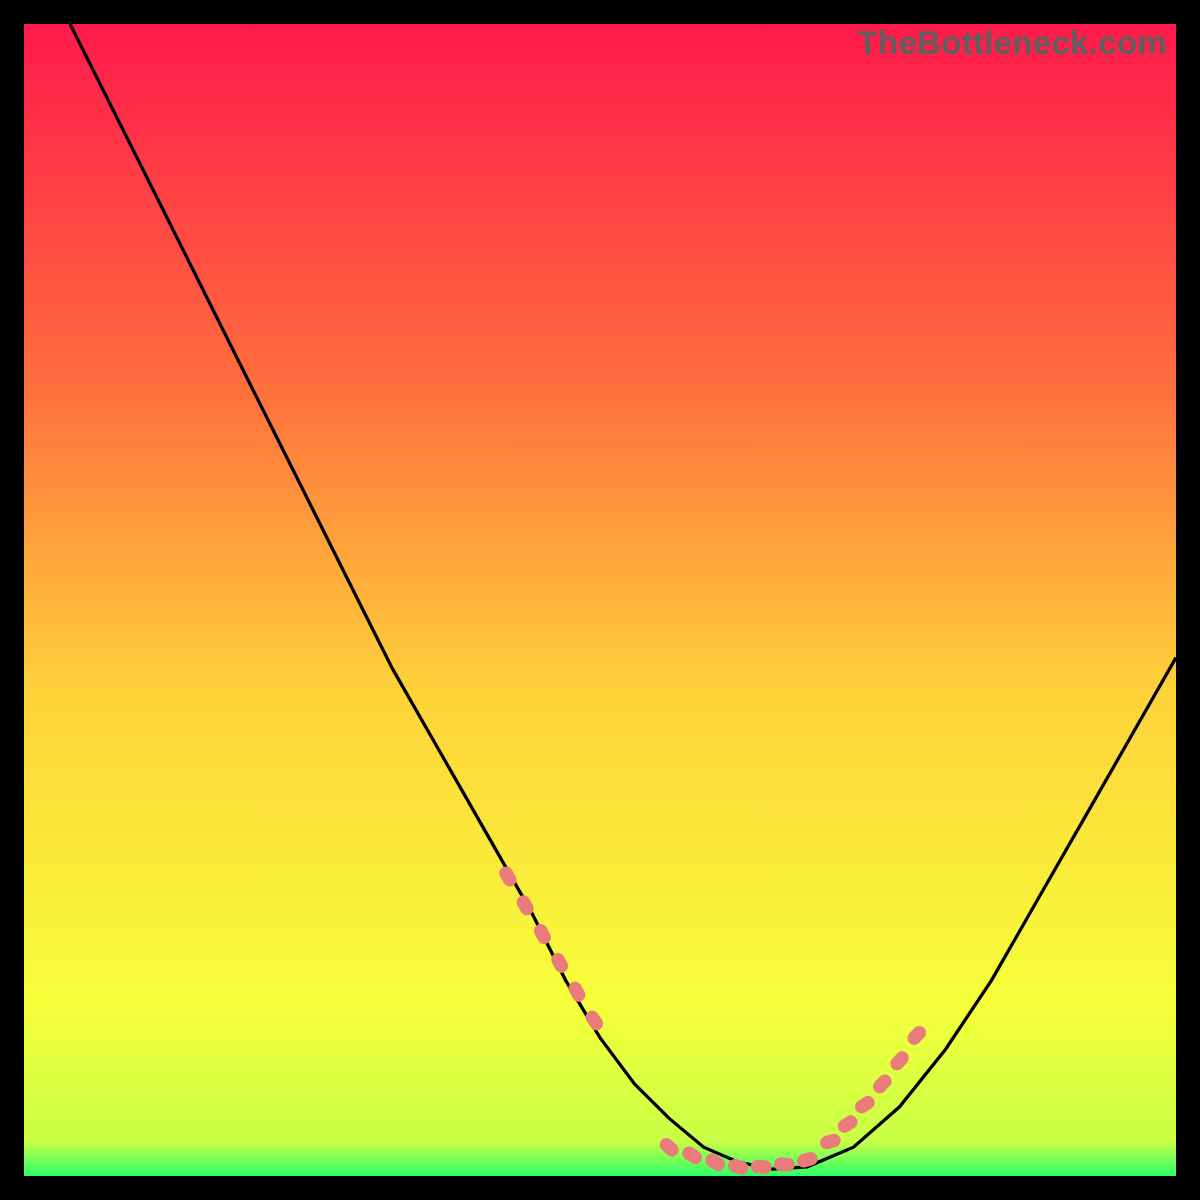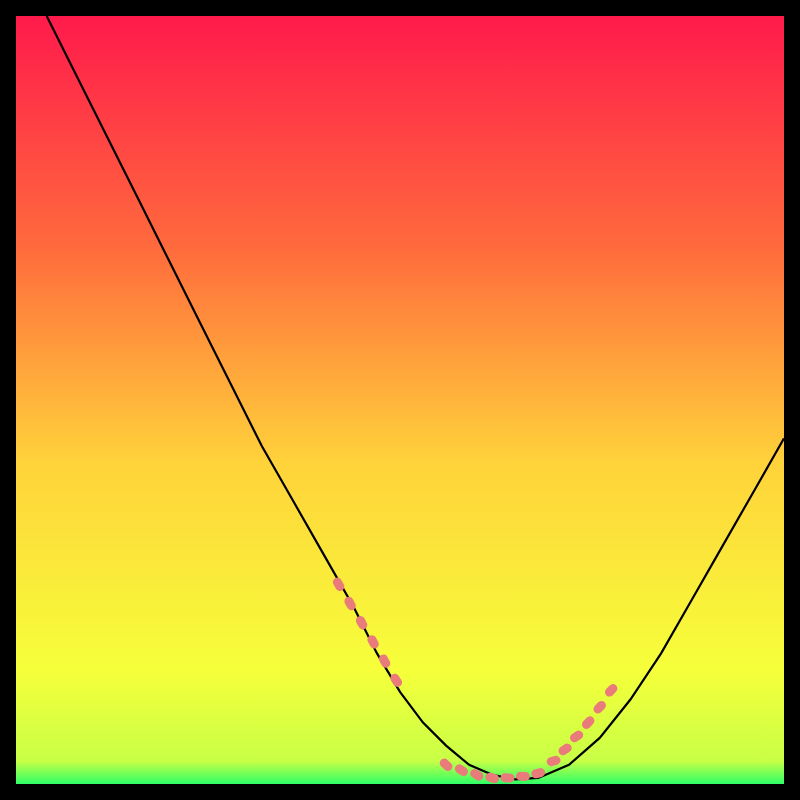--- a/index.html
+++ b/index.html
@@ -74,13 +74,14 @@
         <rect x="515.2" y="752.7" width="14" height="9" rx="4.5" fill="#e97b7b" transform="rotate(-15.2 522.2 757.2)"></rect>
         <rect x="530.6" y="740.5" width="14" height="9" rx="4.5" fill="#e97b7b" transform="rotate(-15.2 537.6 745.0)"></rect>
         <rect x="542.1" y="728.9" width="14" height="9" rx="4.5" fill="#e97b7b" transform="rotate(-33.0 549.1 733.4)"></rect>
         <rect x="553.6" y="715.9" width="14" height="9" rx="4.5" fill="#e97b7b" transform="rotate(-33.0 560.6 720.4)"></rect>
         <rect x="565.2" y="702.1" width="14" height="9" rx="4.5" fill="#e97b7b" transform="rotate(-46.7 572.2 706.6)"></rect>
         <rect x="576.7" y="686.7" width="14" height="9" rx="4.5" fill="#e97b7b" transform="rotate(-46.7 583.7 691.2)"></rect>
         <rect x="588.2" y="669.8" width="14" height="9" rx="4.5" fill="#e97b7b" transform="rotate(-46.7 595.2 674.3)"></rect>
       </g>
   </svg>
 
+  <div class="watermark" style="color: rgb(95, 95, 95);">TheBottleneck.com</div>
 </div>
 
 </body></html>

